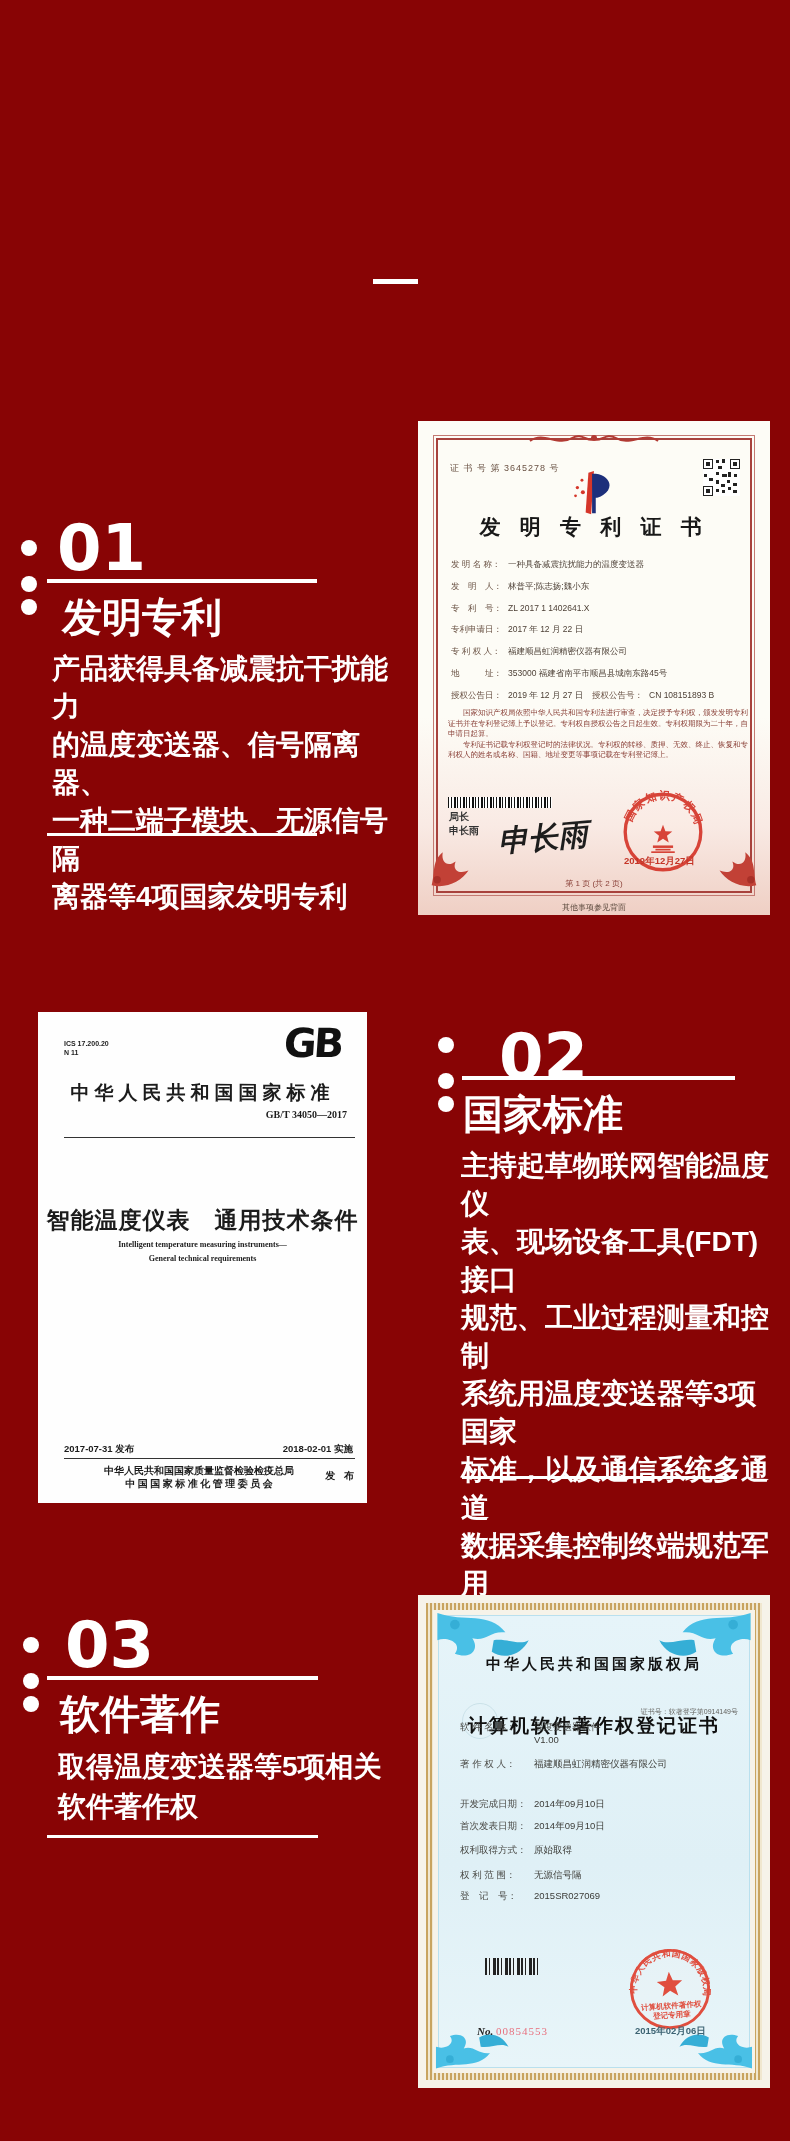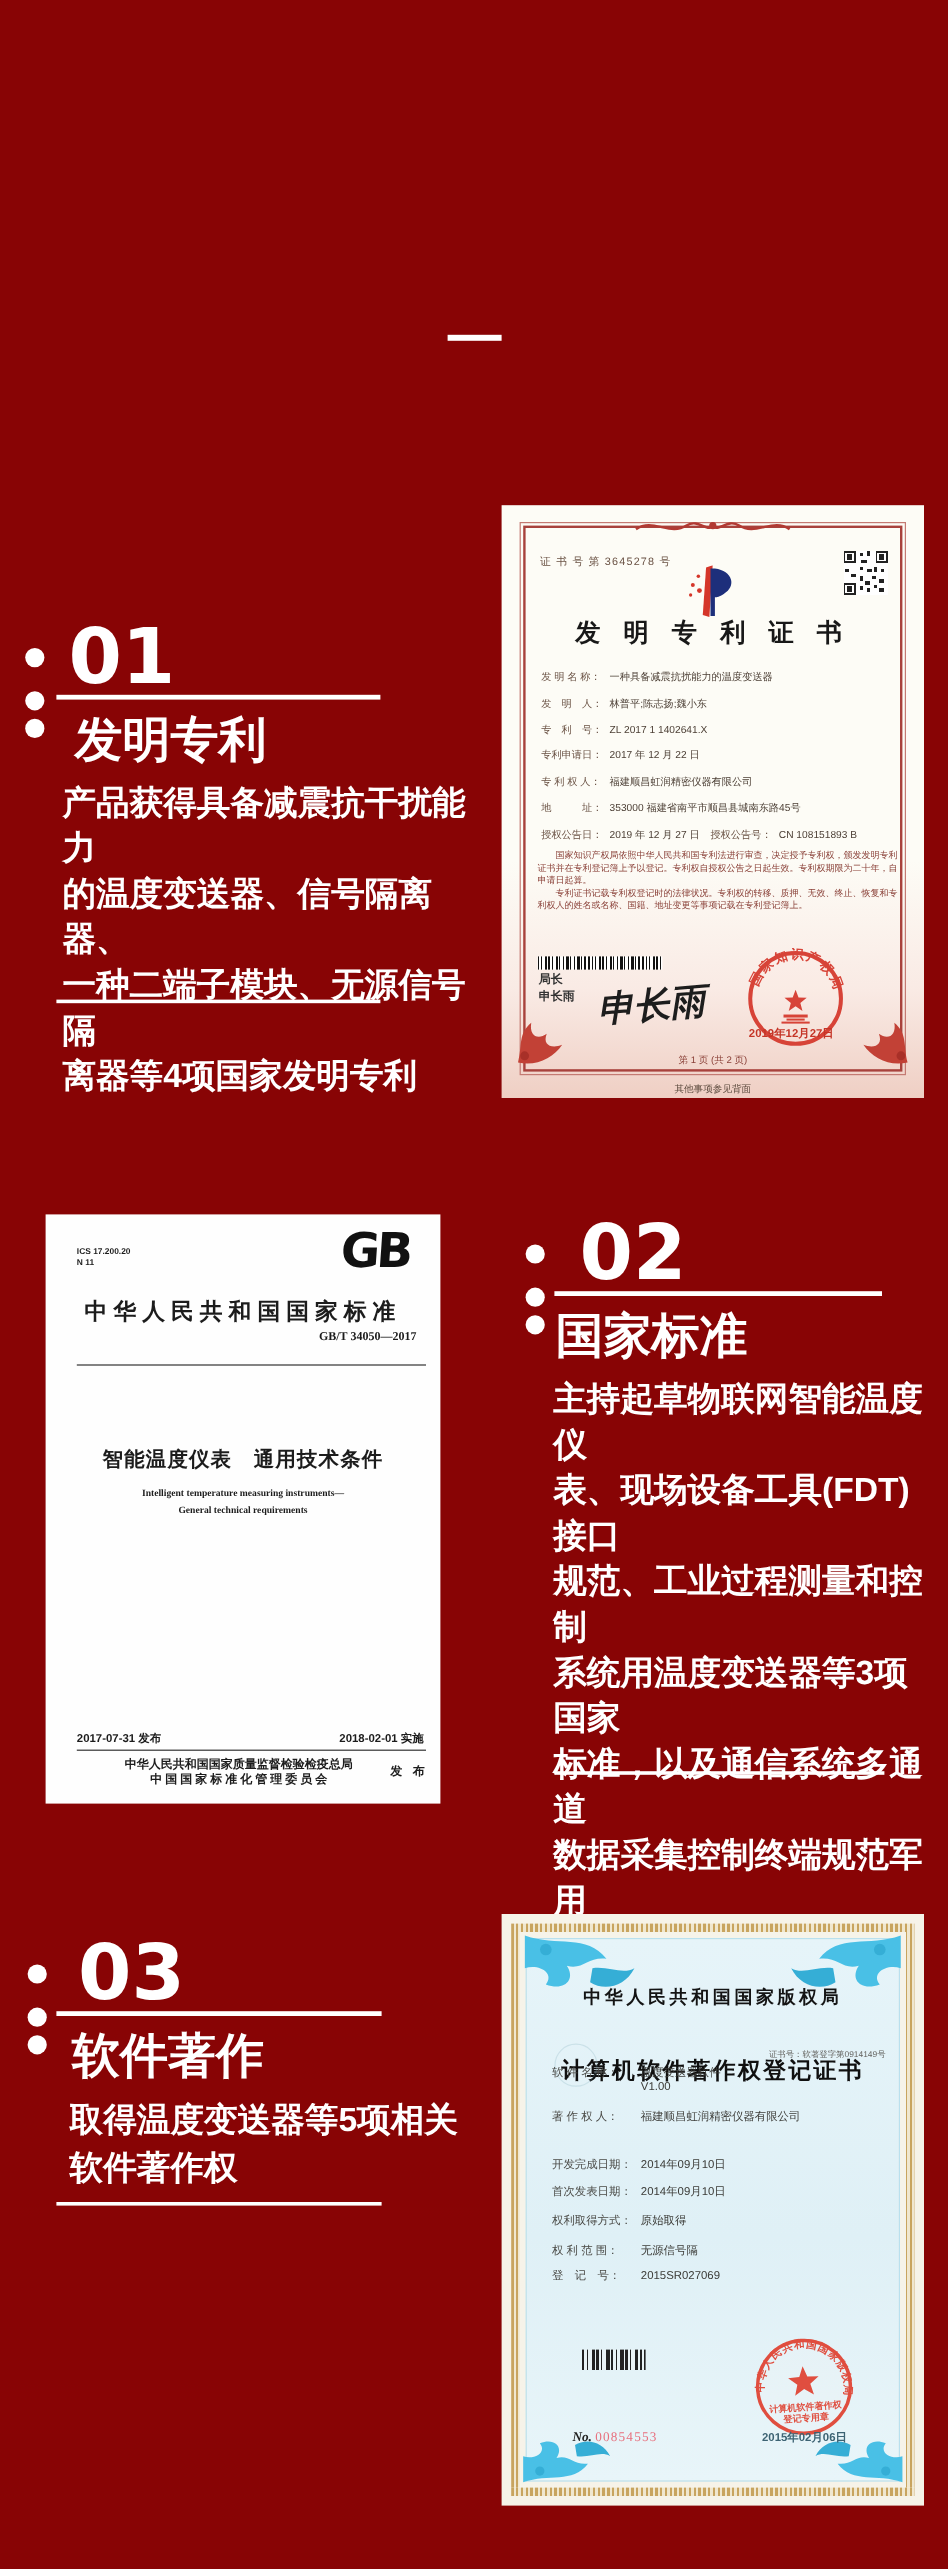--- a/index.html
+++ b/index.html
@@ -19,21 +19,21 @@
   .sec .d1 { top:22px; } .sec .d2 { top:58px; } .sec .d3 { top:81px; }
   .sec .num { position:absolute; top:0; font-size:64px; line-height:60px; font-weight:800;
     font-family:"DejaVu Sans", sans-serif; }
   .sec .rule { position:absolute; top:61px; height:4px; background:#fff; }
   .sec .sec-title { position:absolute; top:78px; font-size:40px; line-height:42px; font-weight:800; }
   .sec .sec-body { position:absolute; top:132px; font-size:28px; font-weight:600; white-space:pre-line; }
   .sec-01 { left:20px; top:518px; width:375px; }
   .sec-01 .num { left:37px; } .sec-01 .rule { left:27px; width:270px; }
   .sec-01 .sec-title { left:42px; } .sec-01 .sec-body { left:32px; width:350px; line-height:38px; }
   .sec-02 { left:437px; top:1015px; width:353px; }
-  .sec-02 .num { left:46px; } .sec-02 .rule { left:25px; width:273px; }
+  .sec-02 .num { left:62px;margin-top:12px; } .sec-02 .rule { left:25px; width:273px; }
   .sec-02 .sec-title { left:26px; } .sec-02 .sec-body { left:24px; width:315px; line-height:38px; }
   .sec-03 { left:22px; top:1615px; width:375px; }
   .sec-03 .num { left:43px; } .sec-03 .rule { left:25px; width:271px; }
   .sec-03 .sec-title { left:38px; } .sec-03 .sec-body { left:36px; width:335px; line-height:40px; }
   .closeline { position:absolute; height:3px; background:#fff; }
   .cl-1 { left:47px; top:833px; width:270px; }
   .cl-2 { left:462px; top:1476px; width:275px; }
   .cl-3 { left:47px; top:1835px; width:271px; }
 
   
@@ -74,21 +74,21 @@
   .gbdoc { position:absolute; left:38px; top:1012px; width:329px; height:491px; background:#fefefe; color:#1c1c1c; }
   .g-ics { position:absolute; left:26px; top:27px; font-size:7px; line-height:9px; font-weight:700; }
   .g-logo { position:absolute; right:26px; top:8px; font-size:40px; font-weight:900; letter-spacing:-3px;
     color:#111; transform:skewX(-4deg); font-family:"DejaVu Sans", sans-serif; }
   .g-header { position:absolute; top:68px; left:0; width:100%; text-align:center;
     font-family:"Liberation Serif", serif; font-size:19px; font-weight:700; letter-spacing:5px; }
   .g-stdno { position:absolute; right:20px; top:97px; font-family:"Liberation Serif", serif;
     font-size:10px; font-weight:700; }
   .g-line1 { position:absolute; left:26px; right:12px; top:125px; height:1px; background:#333; }
   .g-title-cn { position:absolute; top:193px; left:0; width:100%; text-align:center;
-    font-size:17px; font-weight:800; letter-spacing:1px; white-space:pre;font-family:Liberation Mono, monospace; }
+    font-size:23px; font-weight:800; letter-spacing:1px; white-space:pre;font-family:Liberation Mono, monospace; }
   .g-en { position:absolute; left:0; width:100%; text-align:center; font-family:"Liberation Serif", serif;
     font-size:8px; font-weight:700; }
   .g-en1 { top:228px; } .g-en2 { top:242px; }
   .g-issue { position:absolute; left:26px; top:431px; font-size:9.5px; font-weight:700; }
   .g-impl { position:absolute; right:14px; top:431px; font-size:9.5px; font-weight:700; }
   .g-line2 { position:absolute; left:26px; right:12px; top:446px; height:1px; background:#333; }
   .g-agency { position:absolute; left:30px; top:452px; width:262px; text-align:center;
     font-family:"Liberation Serif", serif; font-size:10px; line-height:13px; font-weight:700; white-space:pre-line; }
   .g-publish { position:absolute; right:10px; top:457px; font-size:10px; font-weight:700; letter-spacing:3px; }
 

